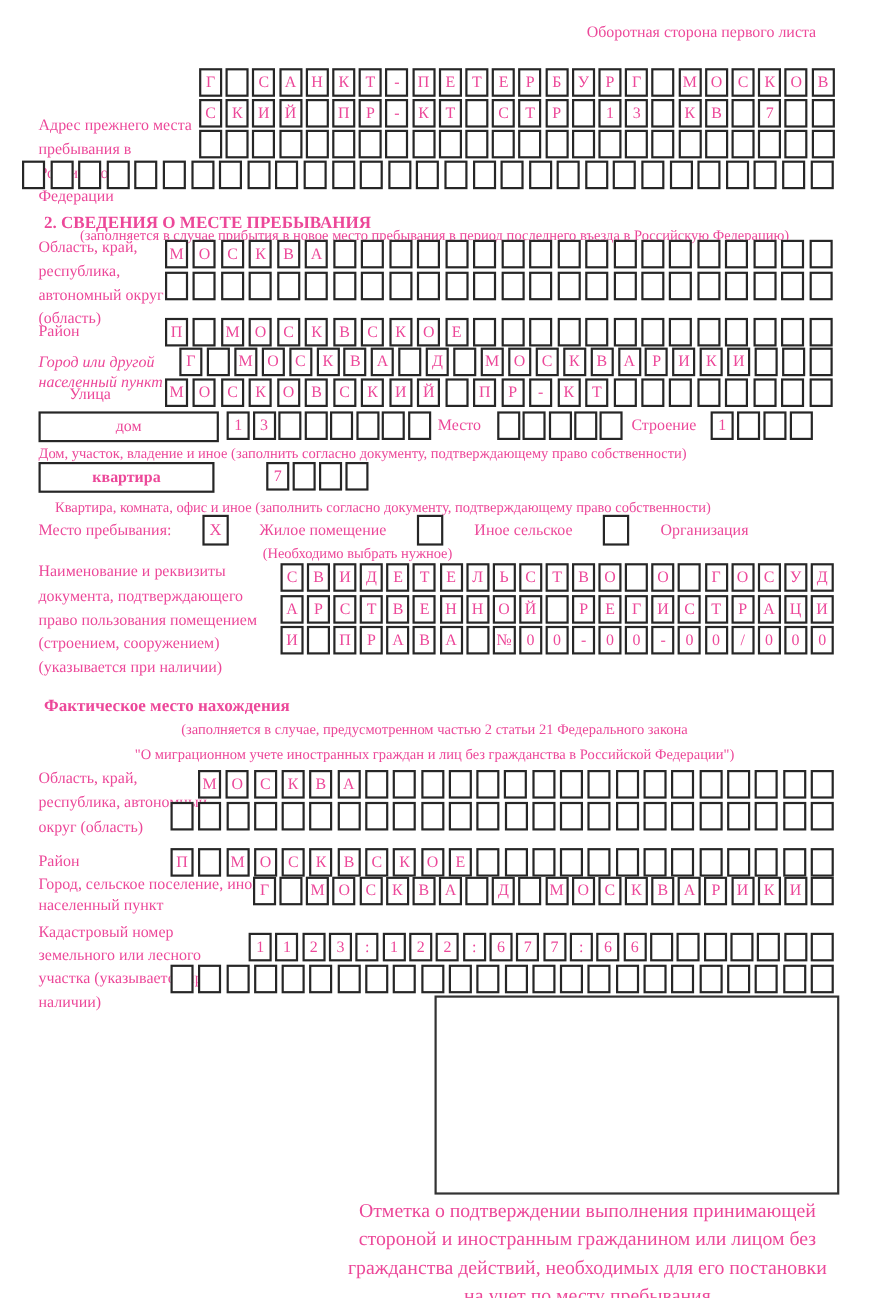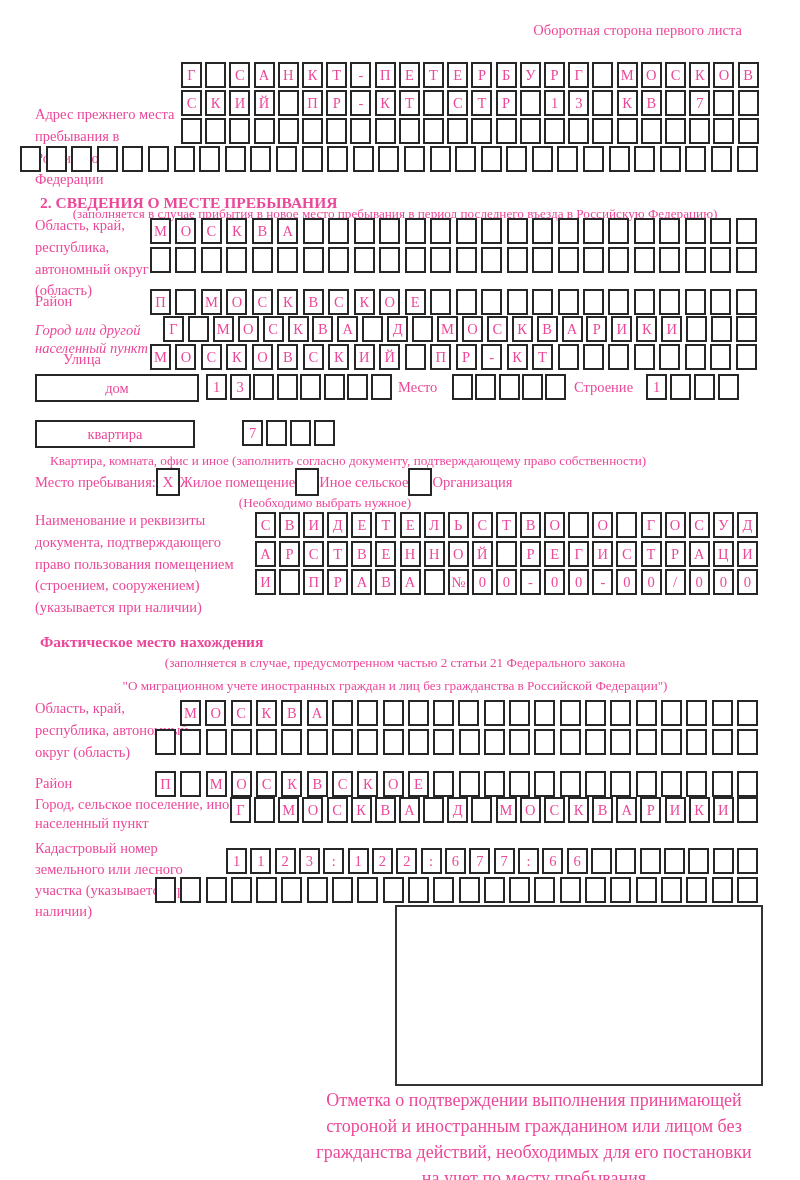--- a/index.html
+++ b/index.html
@@ -9,21 +9,21 @@
   .note{position:absolute;font-size:13.2px;line-height:1.4;}
   .centered{left:0;width:790px;text-align:center;}
   .title{position:absolute;left:0;width:790px;text-align:left;font-weight:bold;font-size:15.5px;margin-left:40px;}
   .cellrow{position:absolute;display:flex;justify-content:space-between;}
   .cell{flex:0 0 21px;height:26px;border:2px solid #262626;box-sizing:border-box;
         display:flex;align-items:center;justify-content:center;font-size:14.5px;background:#fff;}
   .fieldbox{position:absolute;border:2px solid #262626;box-sizing:border-box;height:28px;
         display:flex;align-items:center;justify-content:center;font-size:14.5px;background:#fff;}
   .chk{width:24px;height:28px;border:2px solid #262626;box-sizing:border-box;
         display:inline-flex;align-items:center;justify-content:center;font-size:15px;background:#fff;flex:0 0 auto;}
-  .placerow{position:absolute;display:flex;align-items:center;gap:0;font-size:14.5px;}
+  .placerow{position:absolute;display:flex;align-items:center;gap:28px;font-size:14.5px;}
   .stamp{position:absolute;border:2px solid #333;background:#fff;}
 </style>
 </head>
 <body>
 
 <div class="page">
 
   <div class="lbl" style="top:20px;right:58px;">Оборотная сторона первого листа</div>
 
   <div class="lbl" style="top:60px;left:35px;width:140px;margin-top:44px;">Адрес прежнего места пребывания в Российской Федерации</div>
@@ -297,22 +297,23 @@
       <div class="cell"></div>
       <div class="cell"></div>
     </div>
   <div class="lbl" style="top:377px;left:574px;">Строение</div>
   <div class="cellrow" style="top:374px;left:646px;width:93px;">
       <div class="cell">1</div>
       <div class="cell"></div>
       <div class="cell"></div>
       <div class="cell"></div>
     </div>
-
-  <div class="fieldbox" style="top:420px;left:35px;width:160px;">квартира</div>
+  <div class="note" style="top:403px;left:35px;width:740px;">Дом, участок, владение и иное (заполнить согласно документу, подтверждающему право собственности)</div>
+
+  <div class="fieldbox" style="top:420px;left:35px;width:160px;font-weight:bold;">квартира</div>
   <div class="cellrow" style="top:420px;left:242px;width:93px;">
       <div class="cell">7</div>
       <div class="cell"></div>
       <div class="cell"></div>
       <div class="cell"></div>
     </div>
   <div class="note" style="top:452px;left:50px;width:740px;">Квартира, комната, офис и иное (заполнить согласно документу, подтверждающему право собственности)</div>
 
   <div class="placerow" style="top:468px;left:35px;">
     <span>Место пребывания:</span>

